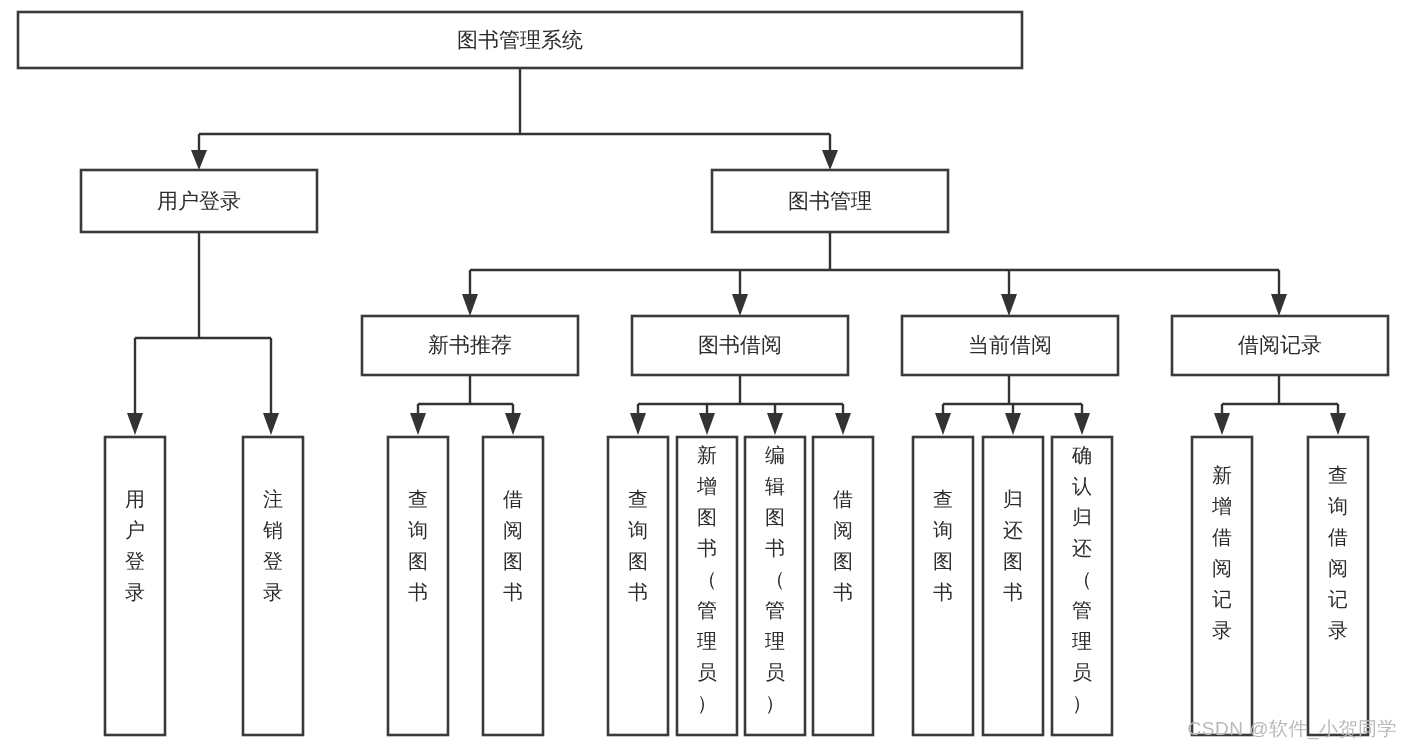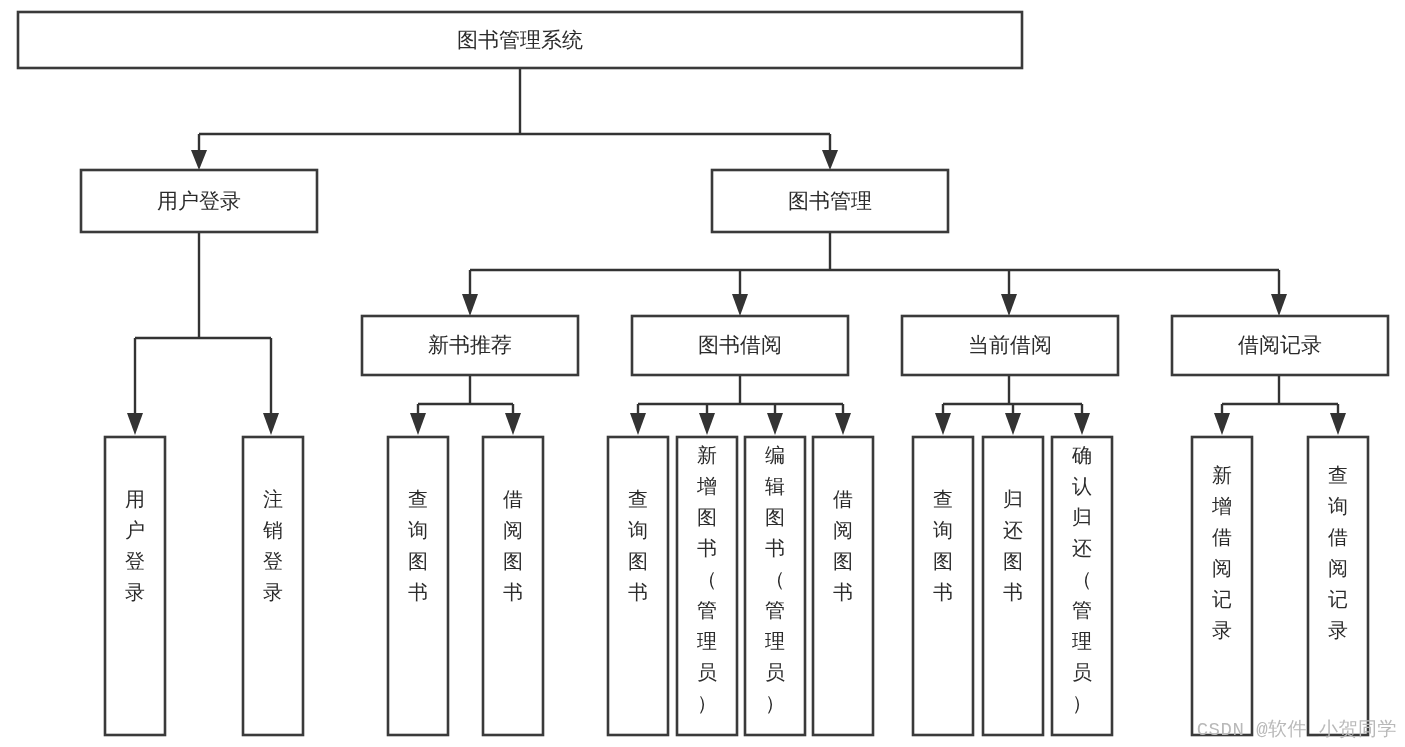--- a/index.html
+++ b/index.html
@@ -51,21 +51,21 @@
     stroke-linecap: butt;
   }
   .arrow-head {
     fill: #333333;
     stroke: none;
   }
   .watermark {
     position: absolute;
     right: 8px;
     bottom: 5px;
-    font-family: Liberation Mono, monospace;
+    font-family: Liberation Sans, sans-serif;
     font-size: 19px;
     color: #b9b9b9;
     letter-spacing: 0.5px;
     white-space: nowrap;
     user-select: none;
   }
 </style>
 </head>
 <body>
 

